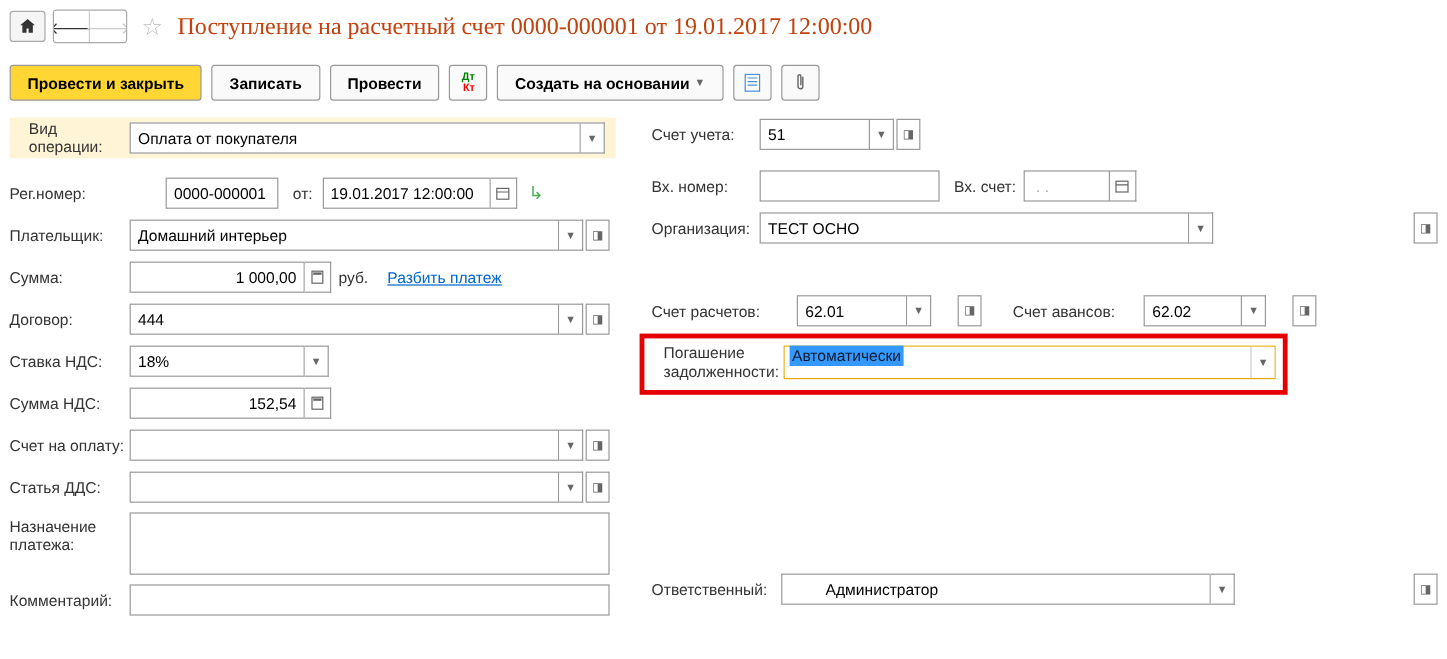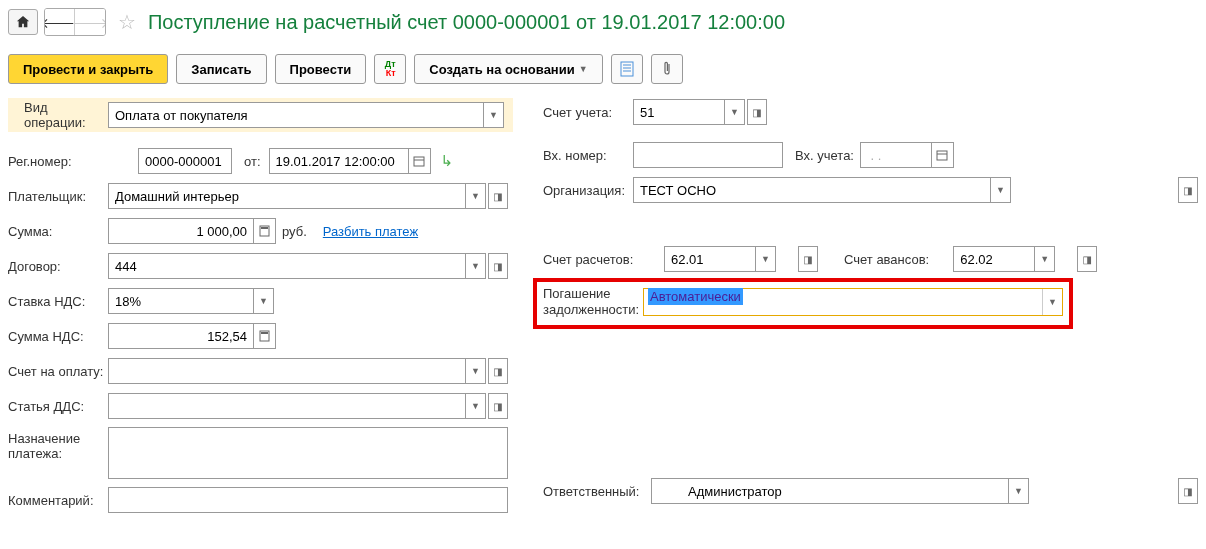--- a/index.html
+++ b/index.html
@@ -5,21 +5,21 @@
     * { box-sizing: border-box; margin: 0; padding: 0; }
     body { font-family: Arial, sans-serif; font-size: 13px; color: #333; background: #fff; padding: 8px; width: 1206px; }
     
     
     .header-bar { display: flex; align-items: center; gap: 6px; margin-bottom: 18px; }
     .nav-btn { width: 30px; height: 26px; border: 1px solid #aaa; background: #f5f5f5; border-radius: 3px; display: inline-flex; align-items: center; justify-content: center; cursor: pointer; font-size: 14px; }
     .nav-group { display: flex; border: 1px solid #aaa; border-radius: 3px; overflow: hidden; }
     .nav-group .nav-btn { border: none; border-right: 1px solid #ccc; border-radius: 0; background: #fff; }
     .nav-group .nav-btn:last-child { border-right: none; color: #ccc; }
     .star-icon { font-size: 20px; color: #bbb; margin: 0 6px; }
-    .page-title { font-size: 20px; font-weight: normal; color: #15803d; }
+    .page-title { font-size: 20px; font-weight: normal; color: #c2410c; font-family: Liberation Serif, serif; }
     
     
     .toolbar { display: flex; align-items: center; gap: 8px; margin-bottom: 14px; }
     .btn { height: 30px; padding: 0 14px; border: 1px solid #999; background: #fafafa; border-radius: 3px; cursor: pointer; font-size: 13px; display: inline-flex; align-items: center; gap: 4px; font-weight: bold; }
     .btn-primary { background: #ffd633; border-color: #999; font-weight: bold; }
     .btn-icon { width: 32px; padding: 0; justify-content: center; }
     .dkt-icon { font-size: 9px; line-height: 1; }
     .dkt-icon .d { color: green; display:block; text-align:left; }
     .dkt-icon .k { color: red; display:block; text-align:right; }
     
@@ -36,25 +36,25 @@
     .text-input { height: 26px; border: 1px solid #999; padding: 0 6px; font-size: 13px; background: #fff; }
     .dropdown-btn { width: 20px; height: 26px; border: 1px solid #999; border-left: none; background: #fff; display: flex; align-items: center; justify-content: center; cursor: pointer; font-size: 9px; color: #666; }
     .open-btn { width: 20px; height: 26px; border: 1px solid #999; margin-left: 2px; background: #fff; display: flex; align-items: center; justify-content: center; cursor: pointer; font-size: 10px; color: #666; }
     .cal-btn { width: 22px; height: 26px; border: 1px solid #999; border-left: none; background: #fff; display: flex; align-items: center; justify-content: center; cursor: pointer; font-size: 11px; }
     
     
     .highlight-yellow { background: #fff4d6; padding: 2px 0; }
     .highlight-yellow .form-label { padding-left: 16px; }
     
     
-    .highlight-red { border: 4px solid #e60000; padding: 4px 6px 8px 6px; margin-left: -10px; margin-top: -2px; width: 540px; }
+    .highlight-red { border: 4px solid #e60000; padding: 4px 6px 8px 16px; margin-left: -10px; margin-top: -2px; width: 540px; }
     .debt-field { display: flex; align-items: center; }
     .debt-input-wrap { border: 1px solid #e6a800; display: flex; flex: 1; }
     .debt-input { flex: 1; height: 24px; border: none; padding: 0 4px; font-size: 13px; background: #fff; }
-    .debt-input-sel { background: #3399ff; color: #4c1d95; padding: 1px 2px; }
+    .debt-input-sel { background: #3399ff; color: #0f172a; padding: 1px 2px; }
     
     .money-input { text-align: right; }
     .link { color: #0066cc; text-decoration: underline; cursor: pointer; margin-left: 10px; font-size: 13px; }
     .currency { margin: 0 6px; }
     
     .textarea-input { width: 400px; height: 52px; border: 1px solid #999; padding: 4px 6px; font-size: 13px; resize: none; font-family: Arial; }
     
     .two-col-row { display: flex; gap: 20px; align-items: center; }
     .sub-label { font-size: 13px; margin-right: 4px; }
     
@@ -229,21 +229,21 @@
         <div class="dropdown-btn">▼</div>
       </div>
       <div class="open-btn">◨</div>
     </div>
 
     <div style="height:8px"></div>
 
     <div class="form-row">
       <div class="form-label-wide" style="width:90px">Вх. номер:</div>
       <input class="text-input" style="width: 150px;">
-      <span class="sub-label" style="margin:0 6px 0 12px">Вх. учета:</span>
+      <span class="sub-label" style="margin:0 6px 0 12px">Вх. счет:</span>
       <div class="input-group">
         <input class="text-input placeholder-date" style="width: 72px;" value=" . . ">
         <div class="cal-btn">
           <svg width="12" height="12" viewBox="0 0 12 12">
               <rect x="1" y="2" width="10" height="9" fill="none" stroke="#666"></rect>
               <line x1="1" y1="5" x2="11" y2="5" stroke="#666"></line>
             </svg>
         </div>
       </div>
     </div>

